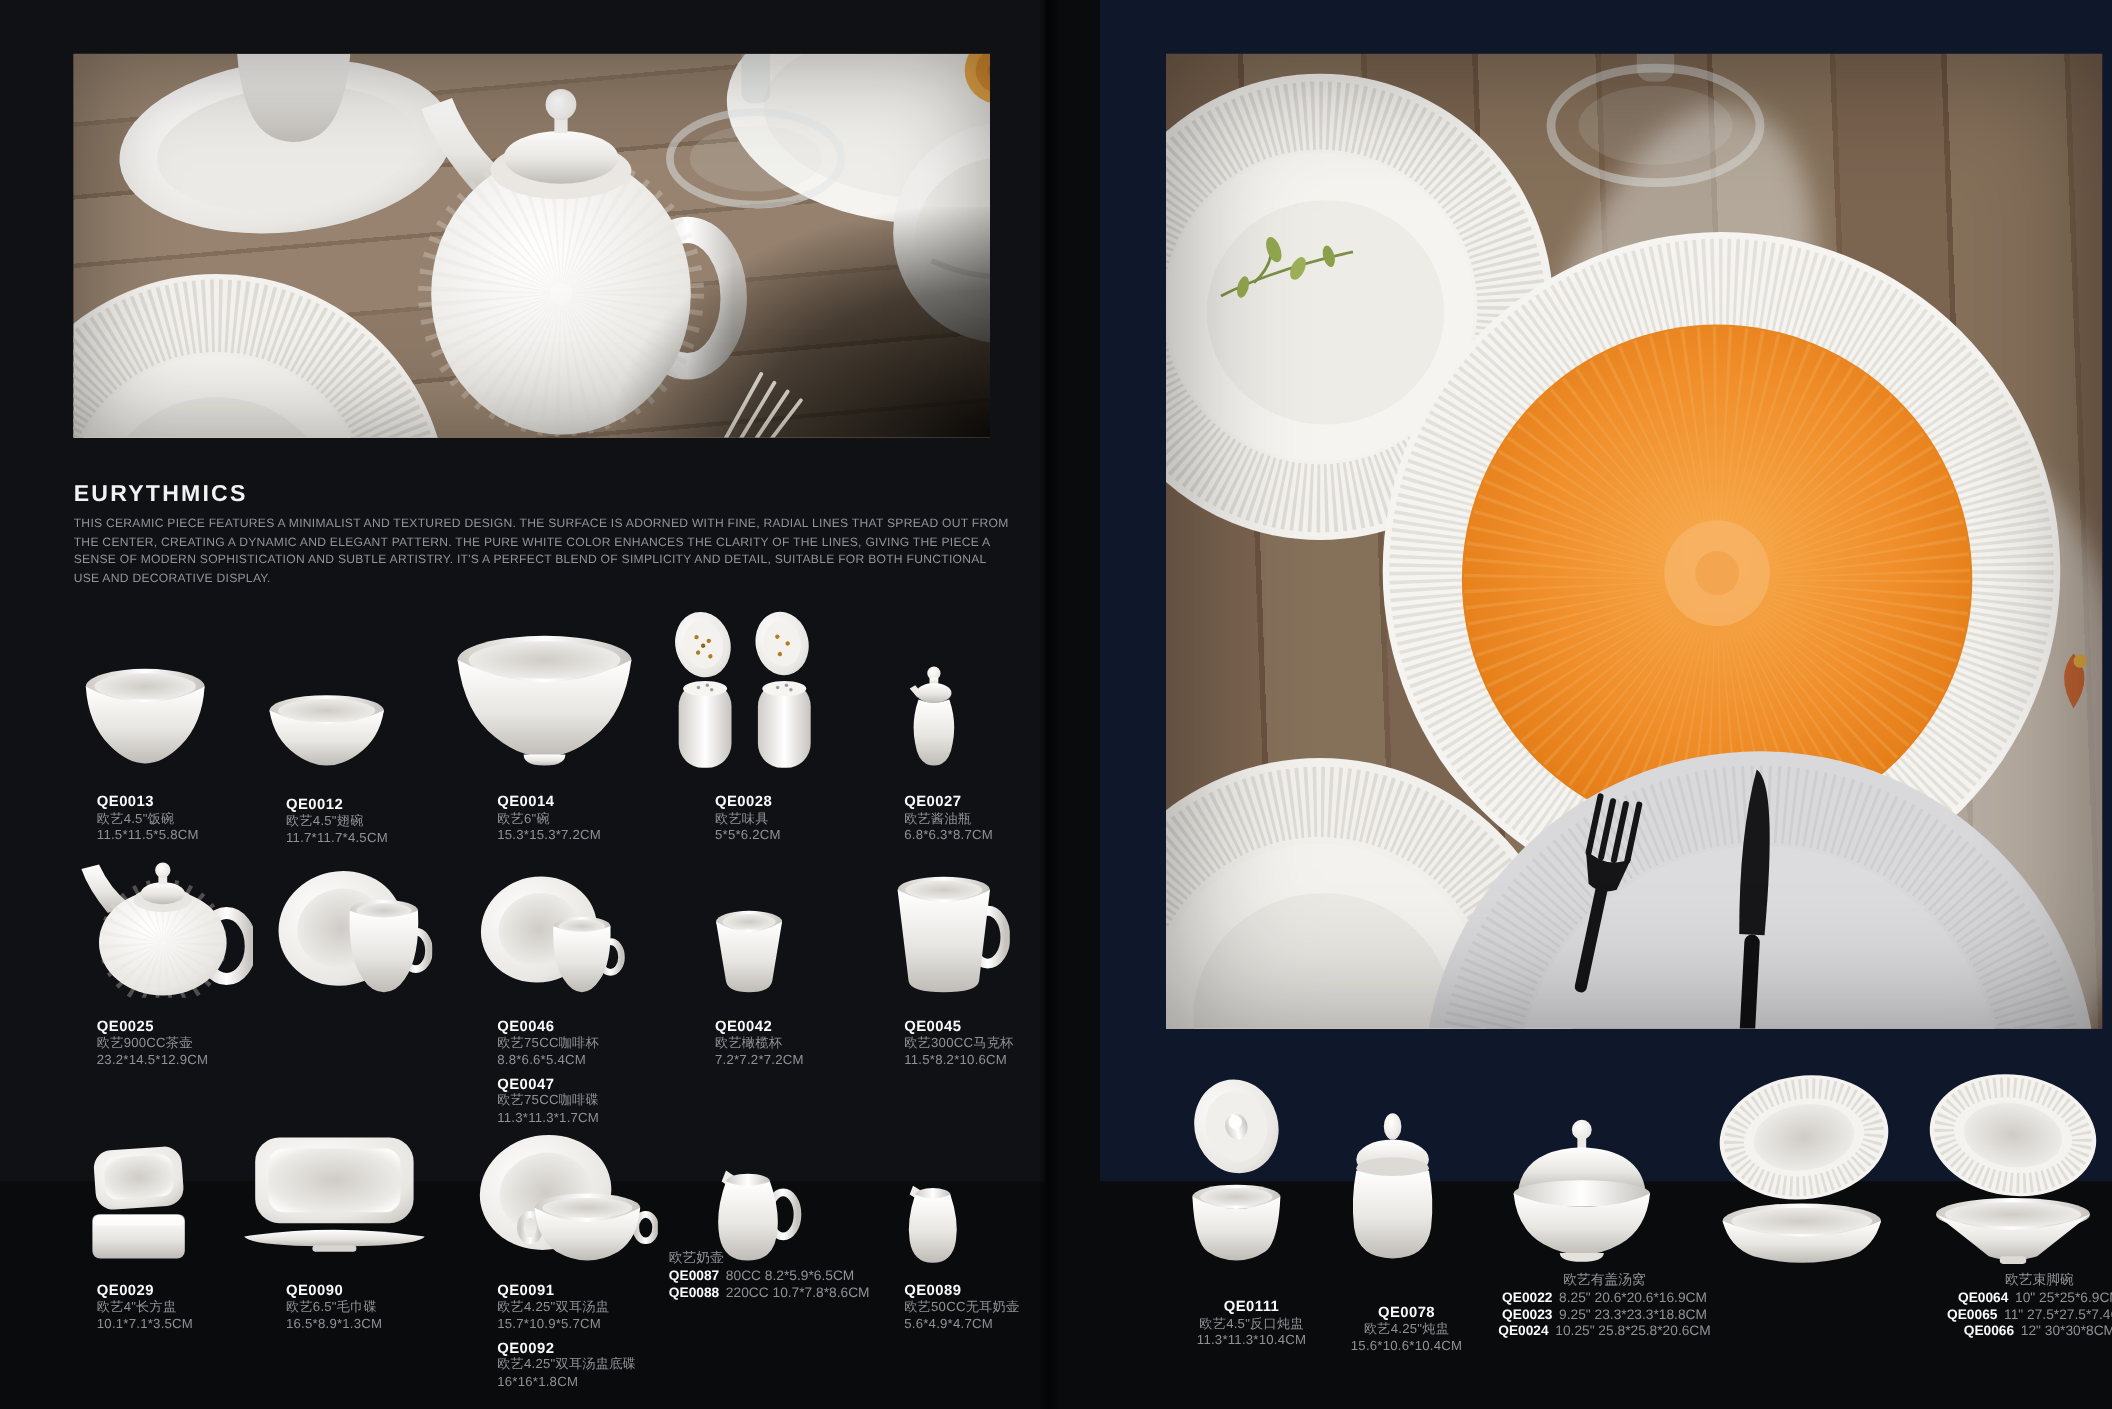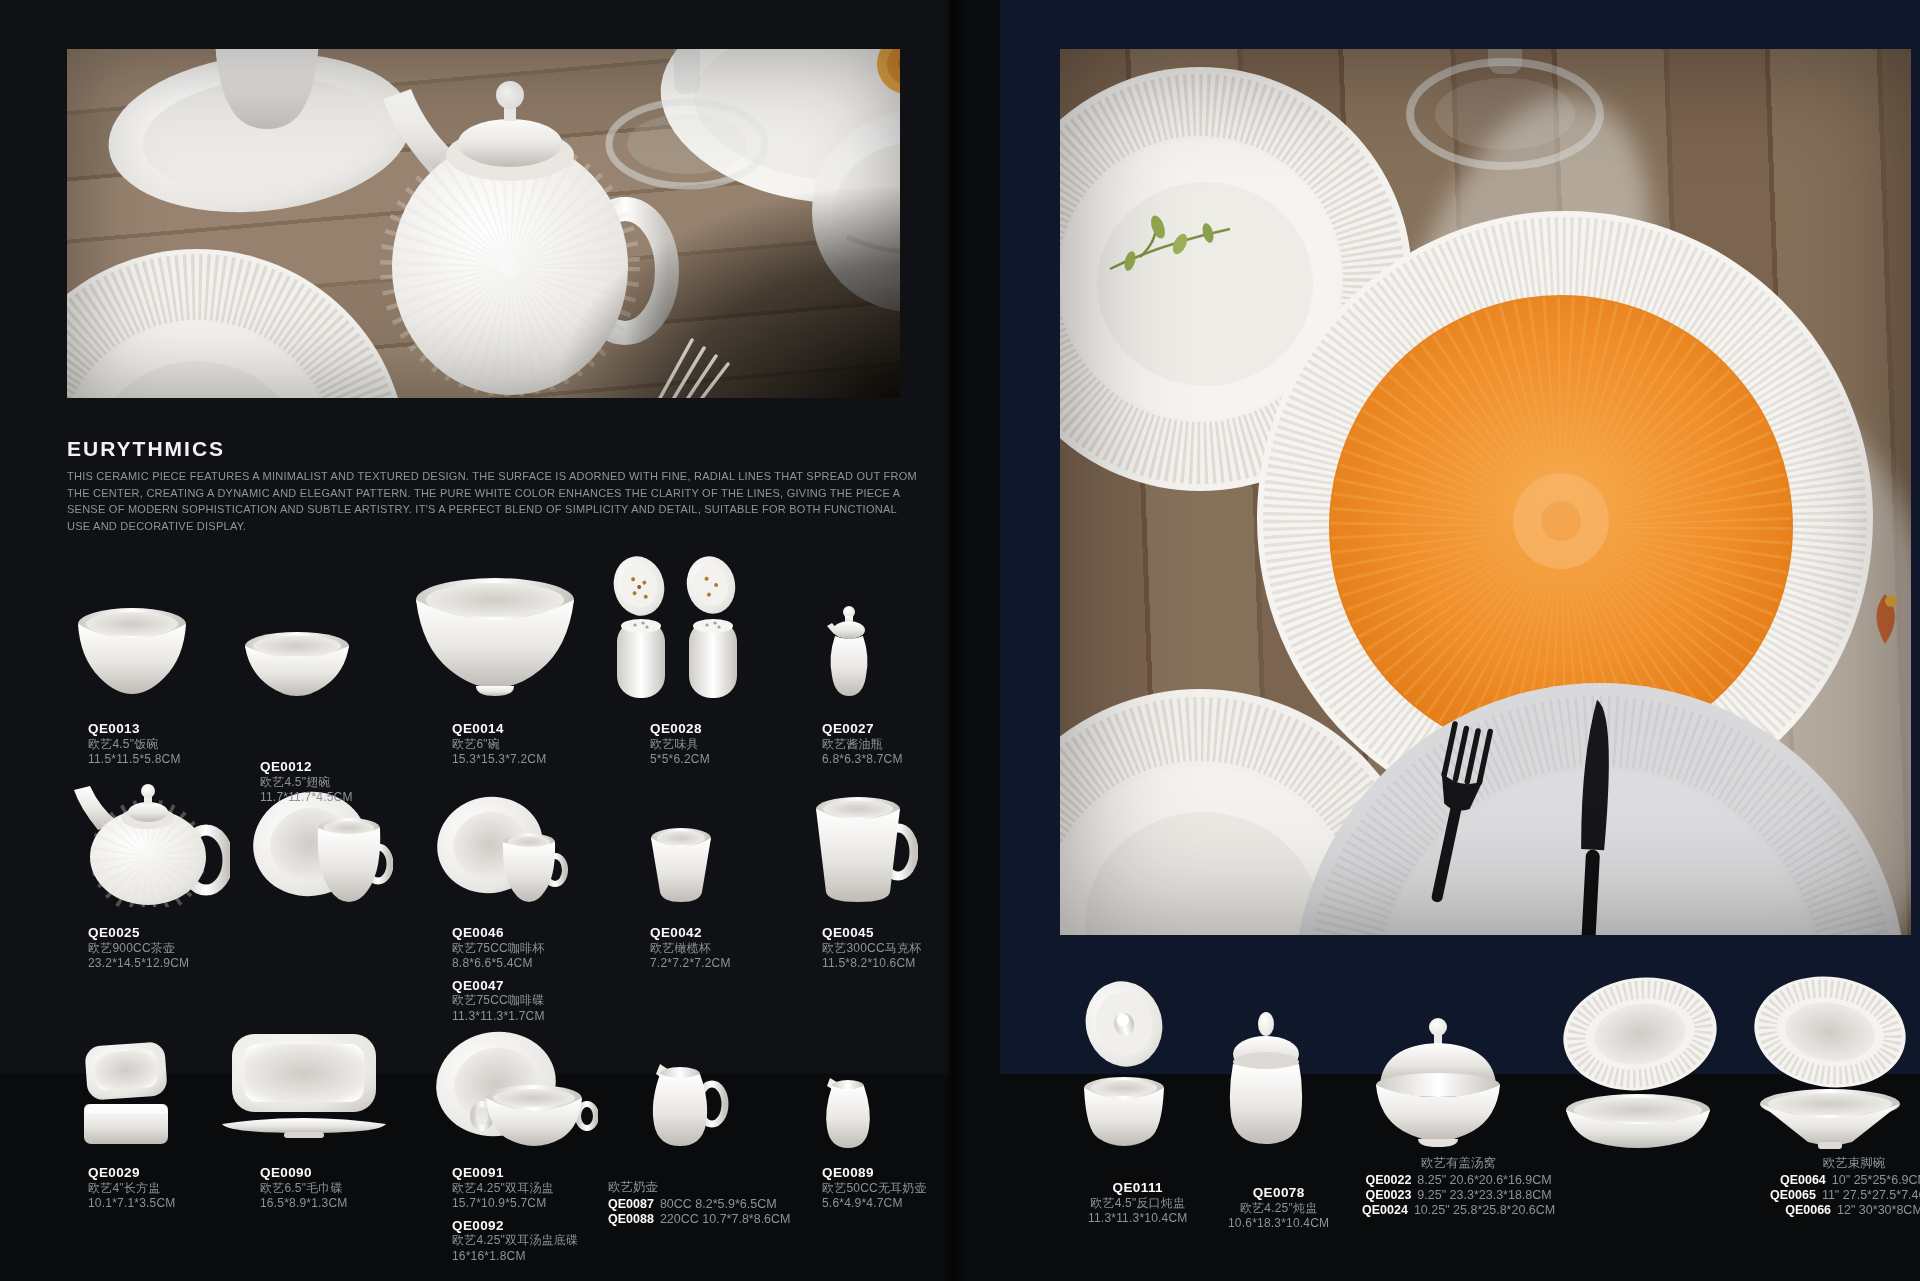--- a/index.html
+++ b/index.html
@@ -271,21 +271,21 @@
     <path d="M22 8 L12 2 L9 10 L19 16 Z" fill="#efede9"></path>
     <ellipse cx="30" cy="10" rx="16" ry="6" fill="url(#ph)"></ellipse>
     <path d="M14 10 Q6 34 9 52 Q12 72 30 72 Q48 72 51 52 Q54 34 46 10 Q30 17 14 10 Z" fill="url(#pv)"></path>
   </svg>
 
   <div class="lbl" style="left:88px;top:702px">
     <div class="code">QE0013</div>
     <div>欧艺4.5"饭碗</div>
     <div>11.5*11.5*5.8CM</div>
   </div>
-  <div class="lbl" style="left:260px;top:740px">
+  <div class="lbl" style="left:260px;top:704px">
     <div class="code">QE0012</div>
     <div>欧艺4.5"翅碗</div>
     <div>11.7*11.7*4.5CM</div>
   </div>
   <div class="lbl" style="left:452px;top:702px">
     <div class="code">QE0014</div>
     <div>欧艺6"碗</div>
     <div>15.3*15.3*7.2CM</div>
   </div>
   <div class="lbl" style="left:650px;top:702px">
@@ -342,21 +342,21 @@
       <div class="code">QE0091</div>
       <div>欧艺4.25"双耳汤盅</div>
       <div>15.7*10.9*5.7CM</div>
     </div>
     <div class="lblock">
       <div class="code">QE0092</div>
       <div>欧艺4.25"双耳汤盅底碟</div>
       <div>16*16*1.8CM</div>
     </div>
   </div>
-  <div class="grp" style="left:608px;top:1180px">
+  <div class="grp" style="left:608px;top:1136px">
     <div class="gt">欧艺奶壶</div>
     <div><span class="code">QE0087</span><span class="rest">80CC 8.2*5.9*6.5CM</span></div>
     <div><span class="code">QE0088</span><span class="rest">220CC 10.7*7.8*8.6CM</span></div>
   </div>
   <div class="lbl" style="left:822px;top:1146px">
     <div class="code">QE0089</div>
     <div>欧艺50CC无耳奶壶</div>
     <div>5.6*4.9*4.7CM</div>
   </div>
 </div>
@@ -477,21 +477,21 @@
   </svg>
 
   <div class="lbl" style="left:88px;top:1161px">
     <div class="code">QE0111</div>
     <div>欧艺4.5"反口炖盅</div>
     <div>11.3*11.3*10.4CM</div>
   </div>
   <div class="lbl" style="left:228px;top:1166px">
     <div class="code">QE0078</div>
     <div>欧艺4.25"炖盅</div>
-    <div>10.6*18.3*10.4CM</div>
+    <div>15.6*10.6*10.4CM</div>
   </div>
   <div class="grp" style="left:362px;top:1156px">
     <div class="gt">欧艺有盖汤窝</div>
     <div><span class="code">QE0022</span><span class="rest">8.25" 20.6*20.6*16.9CM</span></div>
     <div><span class="code">QE0023</span><span class="rest">9.25" 23.3*23.3*18.8CM</span></div>
     <div><span class="code">QE0024</span><span class="rest">10.25" 25.8*25.8*20.6CM</span></div>
   </div>
   <div class="grp" style="left:770px;top:1156px">
     <div class="gt">欧艺束脚碗</div>
     <div><span class="code">QE0064</span><span class="rest">10" 25*25*6.9CM</span></div>

